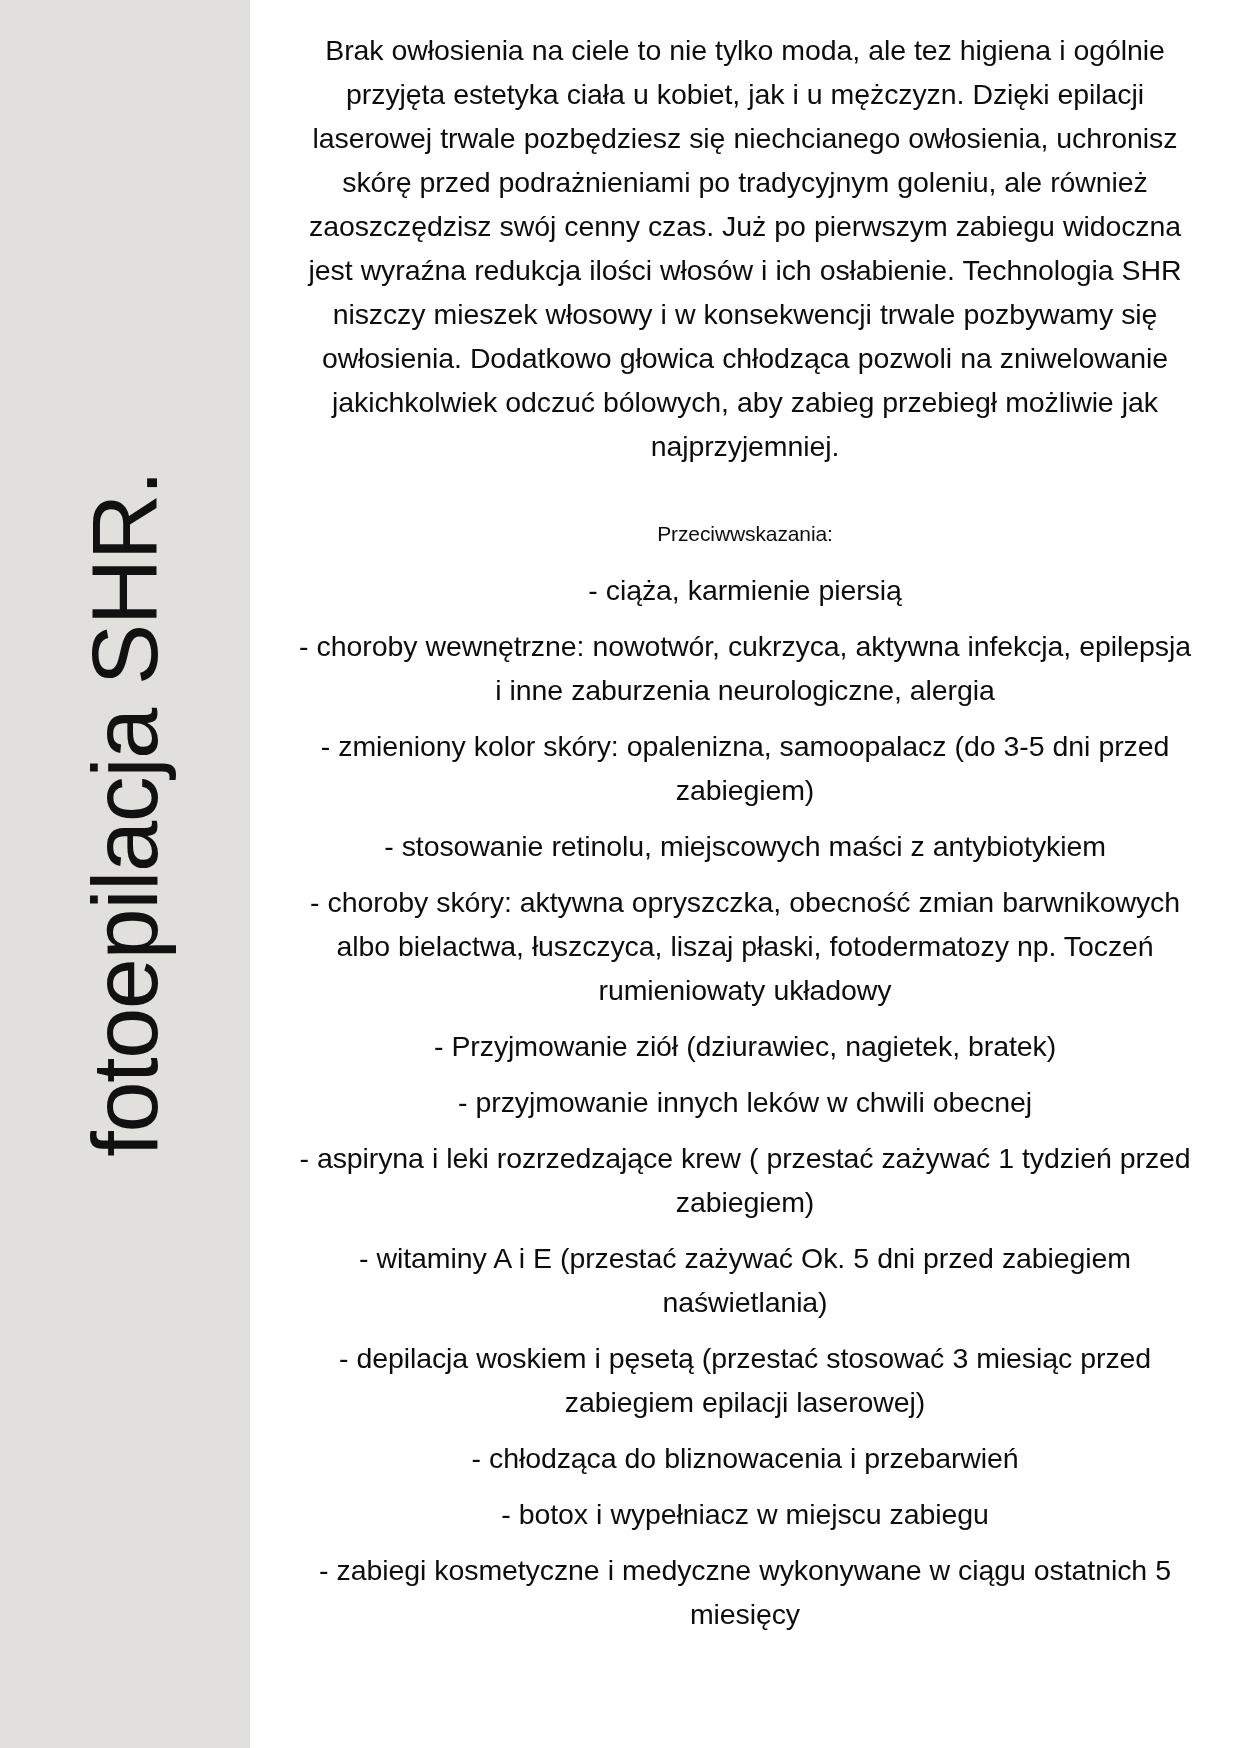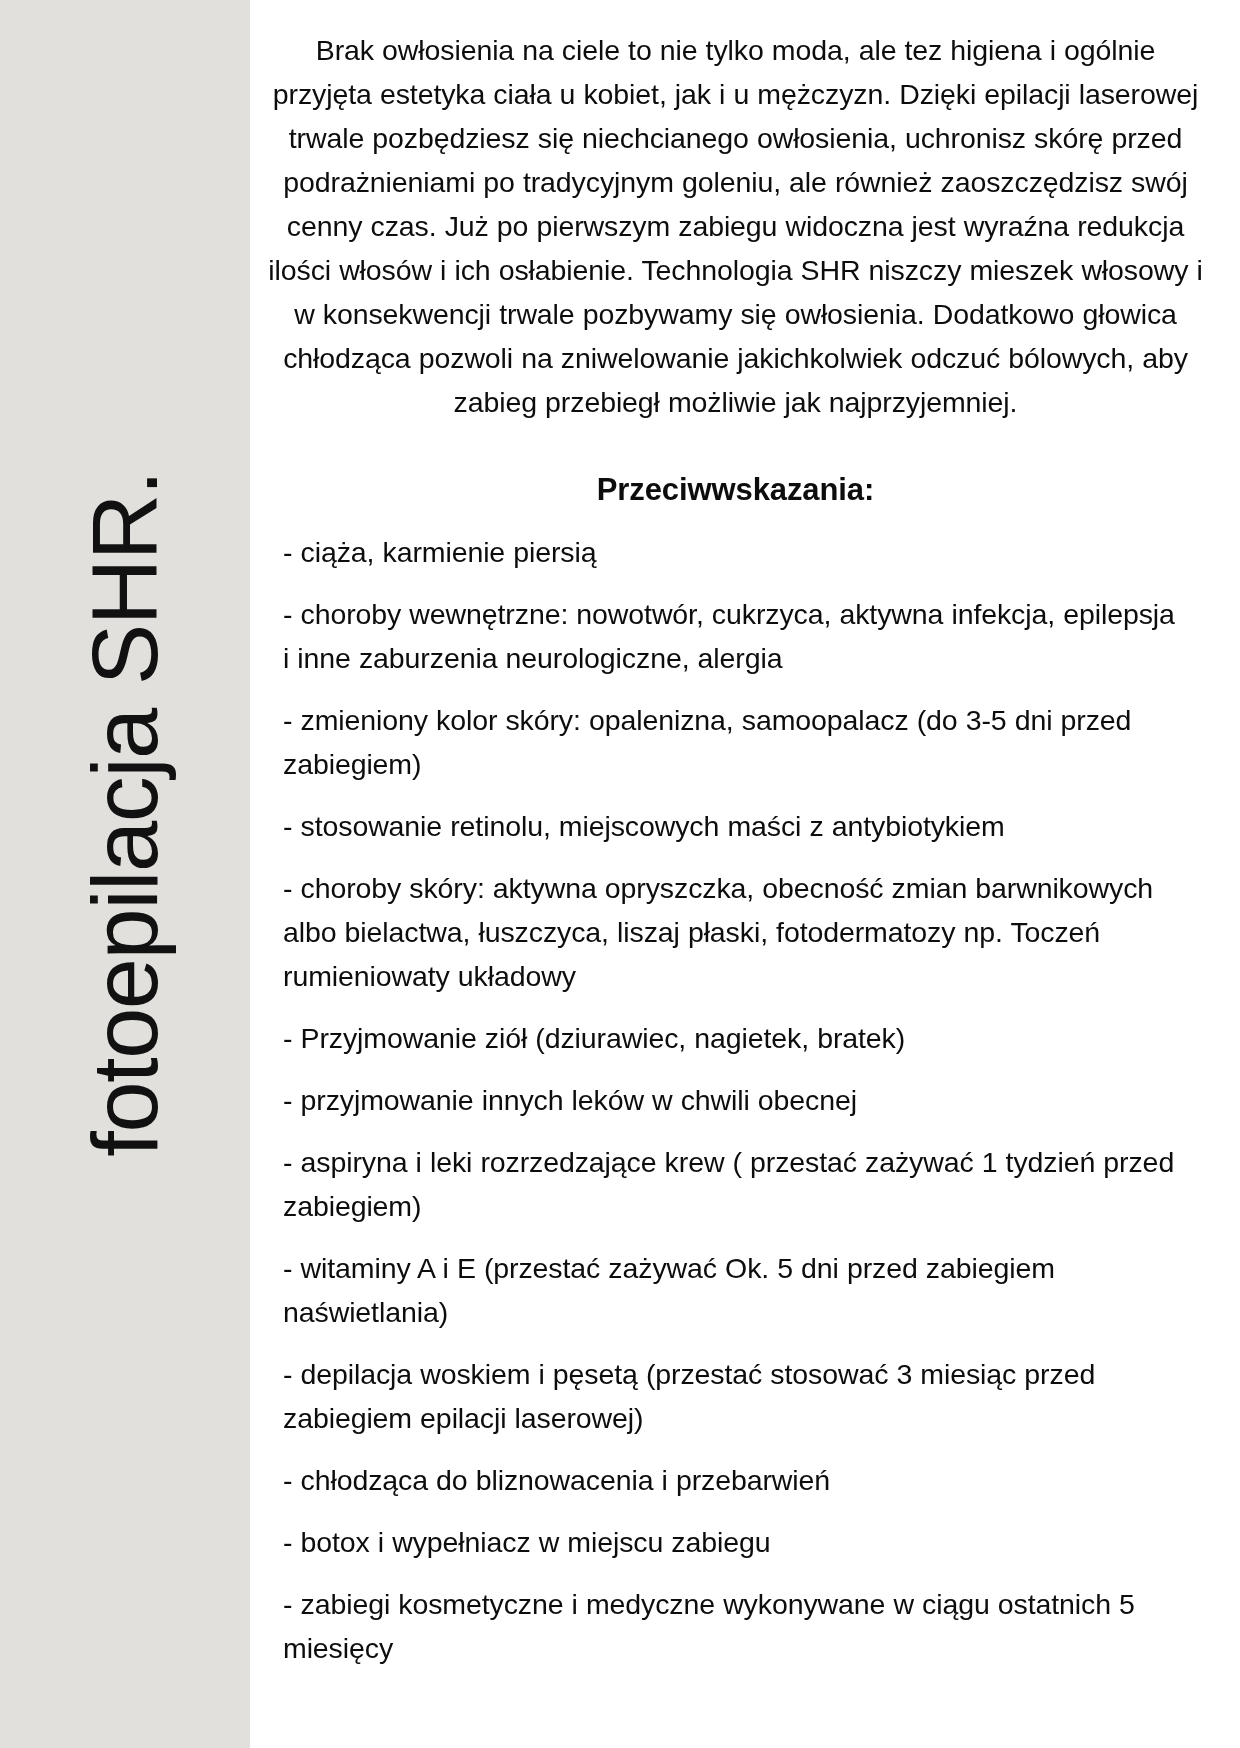--- a/index.html
+++ b/index.html
@@ -53,21 +53,21 @@
     
     margin-left: 0px;
     margin-bottom: 120px;
   }
 
   
   .content {
     flex: 1 1 auto;
     position: relative;
     background: #ffffff;
-    padding: 28px 34px 0 15px;
+    padding: 28px 34px 0 34px;
     box-sizing: border-box;
   }
   .body-text {
     text-align: center;
     font-size: 28.5px;
     line-height: 44px;
     color: #0d0d0d;
     letter-spacing: -0.1px;
     font-weight: 400;
     word-spacing: 0.3px;
@@ -79,28 +79,28 @@
   .spacer {
     height: 44px;
   }
   .list {
     margin: 0;
     padding: 0;
     list-style: none;
     text-align: center;
   }
   .list li {
-    margin: 18px;
+    margin: 12px;
     padding: 0;
-    text-align: left;
+    text-align: center;
   }
   .heading {
     margin: 0;
-    font-weight: 700;
-    font-size: 31px;
+    font-weight: 400;
+    font-size: 21px;
     line-height: 44px;
     text-align: center;
   }
 </style>
 </head>
 <body>
 
 <div class="page">
 
   <aside class="sidebar">

